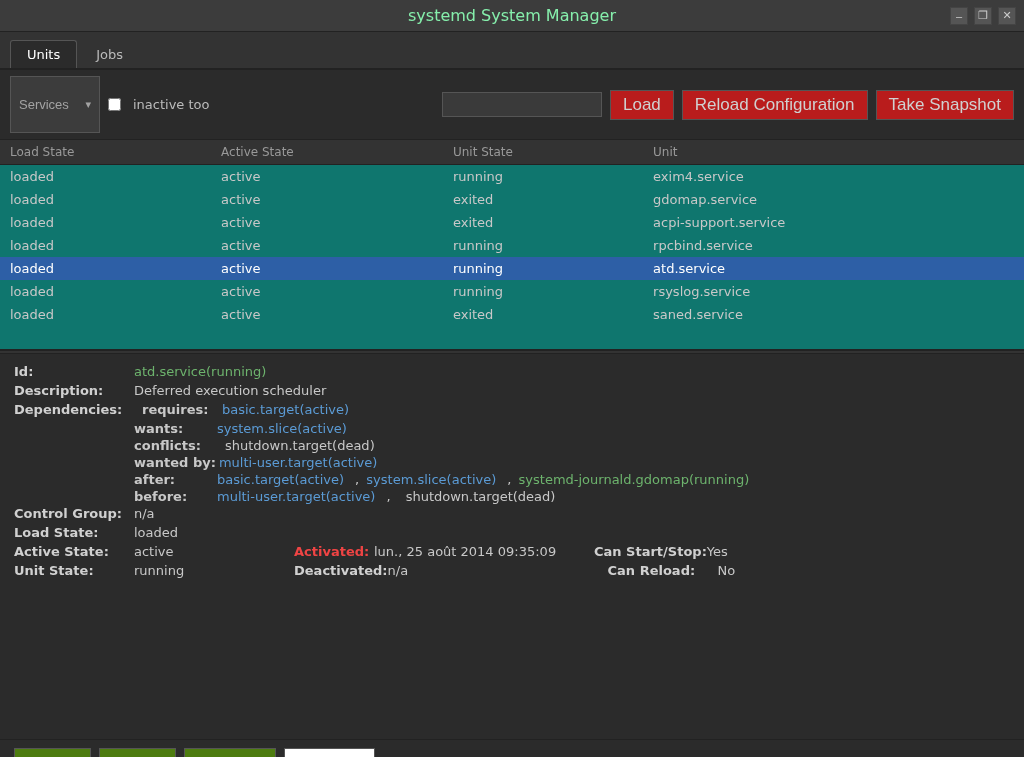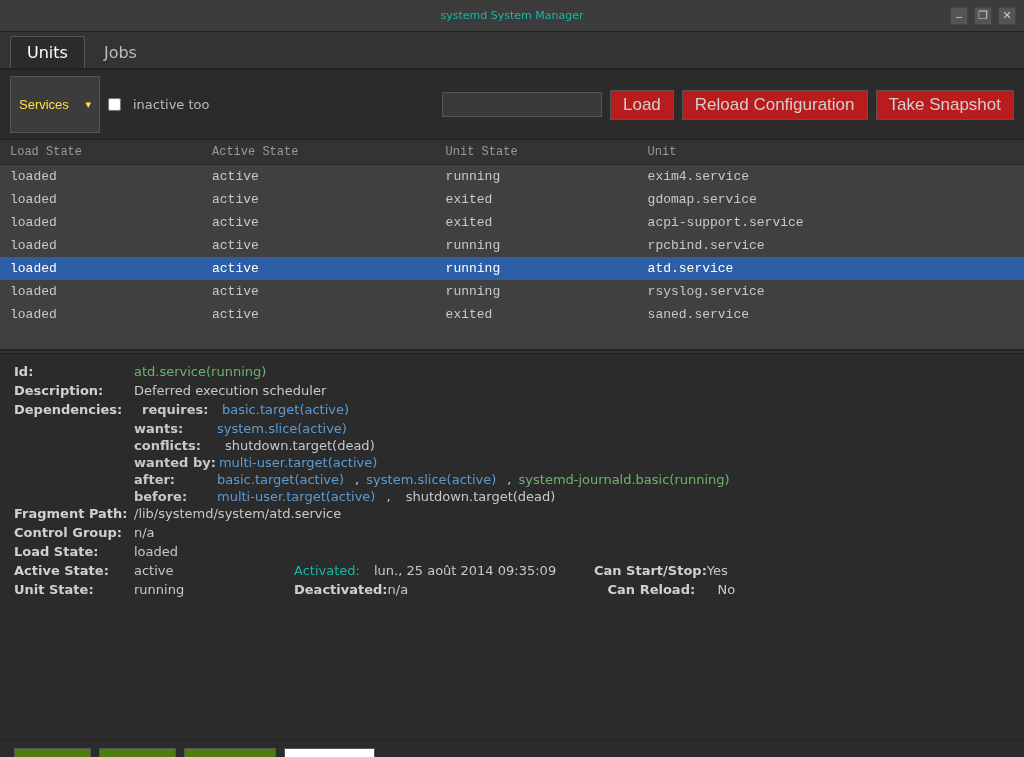--- a/index.html
+++ b/index.html
@@ -17,22 +17,22 @@
     .titlebar {
       background: #3c3c3c;
       height: 32px;
       display: flex;
       align-items: center;
       justify-content: center;
       position: relative;
       border-bottom: 1px solid #222;
     }
     .titlebar-title {
-      color: #14b8a6;
-      font-size: 11px;
+      color: #86efac;
+      font-size: 16px;
     }
     .titlebar-controls {
       position: absolute;
       right: 8px;
       top: 50%;
       transform: translateY(-50%);
       display: flex;
       gap: 6px;
     }
     .titlebar-btn {
@@ -53,21 +53,21 @@
       background: #333;
       display: flex;
       align-items: flex-end;
       padding: 0 10px;
       border-bottom: 2px solid #222;
       height: 38px;
     }
     .tab {
       padding: 6px 16px;
       cursor: pointer;
-      font-size: 16px;
+      font-size: 13px;
       color: #bbb;
       border: 1px solid transparent;
       border-bottom: none;
       margin-right: 2px;
       border-radius: 3px 3px 0 0;
     }
     .tab.active {
       background: #2b2b2b;
       color: #fff;
       border-color: #555;
@@ -79,21 +79,21 @@
       background: #2b2b2b;
       padding: 6px 10px;
       display: flex;
       align-items: center;
       gap: 8px;
       border-bottom: 1px solid #222;
     }
     .dropdown-btn {
       background: #3c3c3c;
       border: 1px solid #555;
-      color: #fde047;
+      color: #a3a3a3;
       padding: 20px 8px;
       cursor: pointer;
       display: flex;
       align-items: center;
       gap: 4px;
       font-size: 13px;
       min-width: 90px;
     }
     .dropdown-btn::after {
       content: '▾';
@@ -124,26 +124,25 @@
       background: #b91c1c;
       border: 1px solid #555;
       color: #d0d0d0;
       padding: 4px 12px;
       cursor: pointer;
       font-size: 17px;
     }
 
     
     .table-container {
-      background: #404040;
+      background: #0f766e;
       overflow-y: auto;
       height: 210px;
       border-bottom: 1px solid #222;
       position: relative;
-      font-family: Liberation Mono, monospace;
     }
     table {
       width: 100%;
       border-collapse: collapse;
     }
     thead th {
       background: #333;
       color: #999;
       text-align: left;
       padding: 5px 10px;
@@ -380,49 +379,45 @@
       <span class="sub-lbl">wanted by:</span>
       <span class="link">multi-user.target(active)</span>
     </div>
 
     <div class="deps-line">
       <span class="sub-lbl">after:</span>
       <span class="link">basic.target(active)</span>
         <span class="plain">,&nbsp;</span>
       <span class="link">system.slice(active)</span>
         <span class="plain">,&nbsp;</span>
-      <span class="link" style="color:#6db36d;">systemd-journald.basic(running)</span>
+      <span class="link" style="color:#6db36d;">systemd-journald.gdomap(running)</span>
     </div>
 
     <div class="deps-line">
       <span class="sub-lbl">before:</span>
       <span class="link">multi-user.target(active)</span>
         <span class="plain">,&nbsp;</span>
       <span class="plain">shutdown.target(dead)</span>
     </div>
 
-    <div class="detail-row">
-      <span class="detail-label">Fragment Path:</span>
-      <span class="detail-value">/lib/systemd/system/atd.service</span>
-    </div>
 
     <div class="detail-row">
       <span class="detail-label">Control Group:</span>
       <span class="detail-value">n/a</span>
     </div>
 
     <div class="detail-row">
       <span class="detail-label">Load State:</span>
       <span class="detail-value">loaded</span>
     </div>
 
     <div style="display:flex; gap:0; margin-bottom:4px; align-items:flex-start;">
       <span class="detail-label">Active State:</span>
       <span class="detail-value" style="min-width:160px;">active</span>
-      <span style="font-weight:normal;color:#14b8a6;min-width:80px;">Activated:</span>
+      <span style="font-weight:bold;color:#ef4444;min-width:80px;">Activated:</span>
       <span class="detail-value" style="min-width:220px;">lun., 25 août 2014 09:35:09</span>
       <span style="font-weight:bold;color:#d0d0d0;min-width:110px;">Can Start/Stop:</span>
       <span class="detail-value">Yes</span>
     </div>
 
     <div style="display:flex; gap:0; margin-bottom:4px; align-items:baseline;">
       <span class="detail-label">Unit State:</span>
       <span class="detail-value" style="min-width:160px;">running</span>
       <span style="font-weight:bold;color:#d0d0d0;min-width:80px;">Deactivated:</span>
       <span class="detail-value" style="min-width:220px;">n/a</span>

